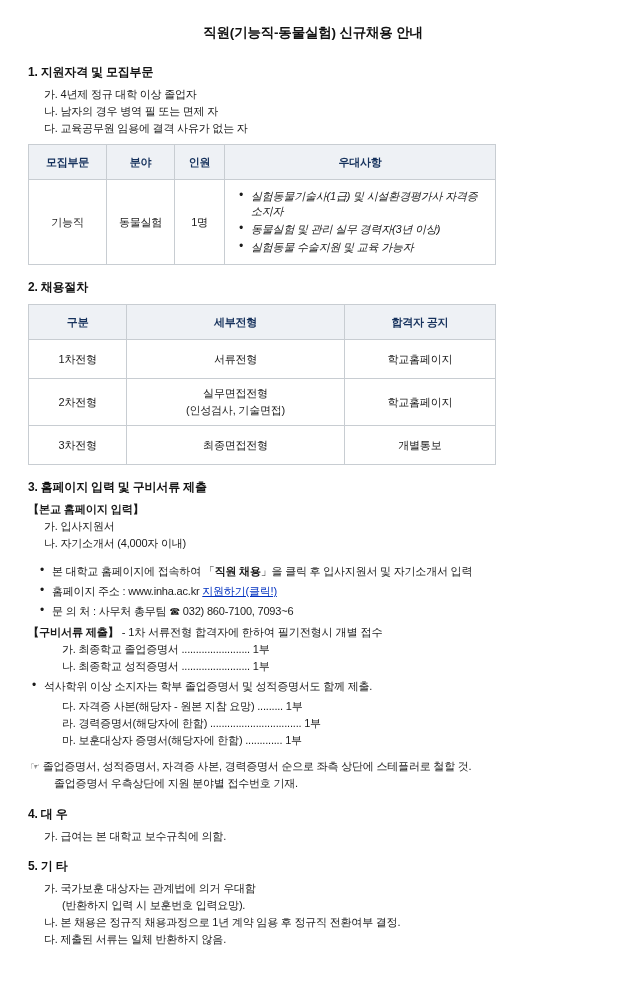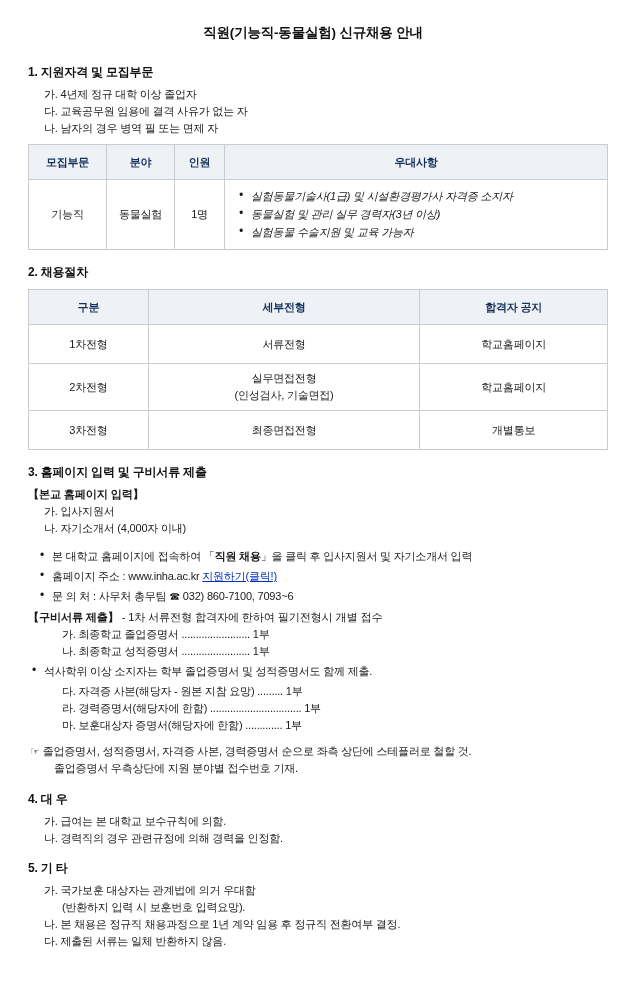--- a/index.html
+++ b/index.html
@@ -42,21 +42,21 @@
     margin: 2px 0 2px 22px;
     font-size: 11px;
     color: #1a1a1a;
     letter-spacing: -0.2px;
   }
   .sub-line.indent2 {
     margin-left: 40px;
   }
   table {
     border-collapse: collapse;
-    width: 580px;
+    width: 468px;
     margin: 8px 0 4px 6px;
     font-size: 11px;
   }
   th, td {
     border: 1px solid #c8cdd2;
     padding: 6px 5px;
     text-align: center;
     vertical-align: middle;
     letter-spacing: -0.2px;
   }
@@ -150,22 +150,22 @@
 </head>
 <body>
 
 <div class="page">
 
   <div class="doc-title">직원(기능직-동물실험) 신규채용 안내</div>
 
   <div class="section">
     <div class="section-head">1. 지원자격 및 모집부문</div>
     <div class="sub-line">가. 4년제 정규 대학 이상 졸업자</div>
+    <div class="sub-line">나. 남자의 경우 병역 필 또는 면제 자</div>
     <div class="sub-line">다. 교육공무원 임용에 결격 사유가 없는 자</div>
-    <div class="sub-line">나. 남자의 경우 병역 필 또는 면제 자</div>
 
     <table class="tbl1">
       <colgroup>
         <col class="c1">
           <col class="c2">
           <col class="c3">
           <col>
       </colgroup>
       <thead>
         <tr>
@@ -262,21 +262,20 @@
 
     <div class="note-block">
       <span class="note-icon">☞</span><span>졸업증명서, 성적증명서, 자격증 사본, 경력증명서 순으로 좌측 상단에 스테플러로 철할 것.</span>
       <span class="note-indent">졸업증명서 우측상단에 지원 분야별 접수번호 기재.</span>
     </div>
   </div>
 
   <div class="section">
     <div class="section-head">4. 대 우</div>
     <div class="sub-line">가. 급여는 본 대학교 보수규칙에 의함.</div>
-    <div class="sub-line">나. 경력직의 경우 관련규정에 의해 경력을 인정함.</div>
   </div>
 
   <div class="section">
     <div class="section-head">5. 기 타</div>
     <div class="sub-line">가. 국가보훈 대상자는 관계법에 의거 우대함</div>
     <div class="sub-line indent2">(반환하지 입력 시 보훈번호 입력요망).</div>
     <div class="sub-line">나. 본 채용은 정규직 채용과정으로 1년 계약 임용 후 정규직 전환여부 결정.</div>
     <div class="sub-line">다. 제출된 서류는 일체 반환하지 않음.</div>
   </div>
 

